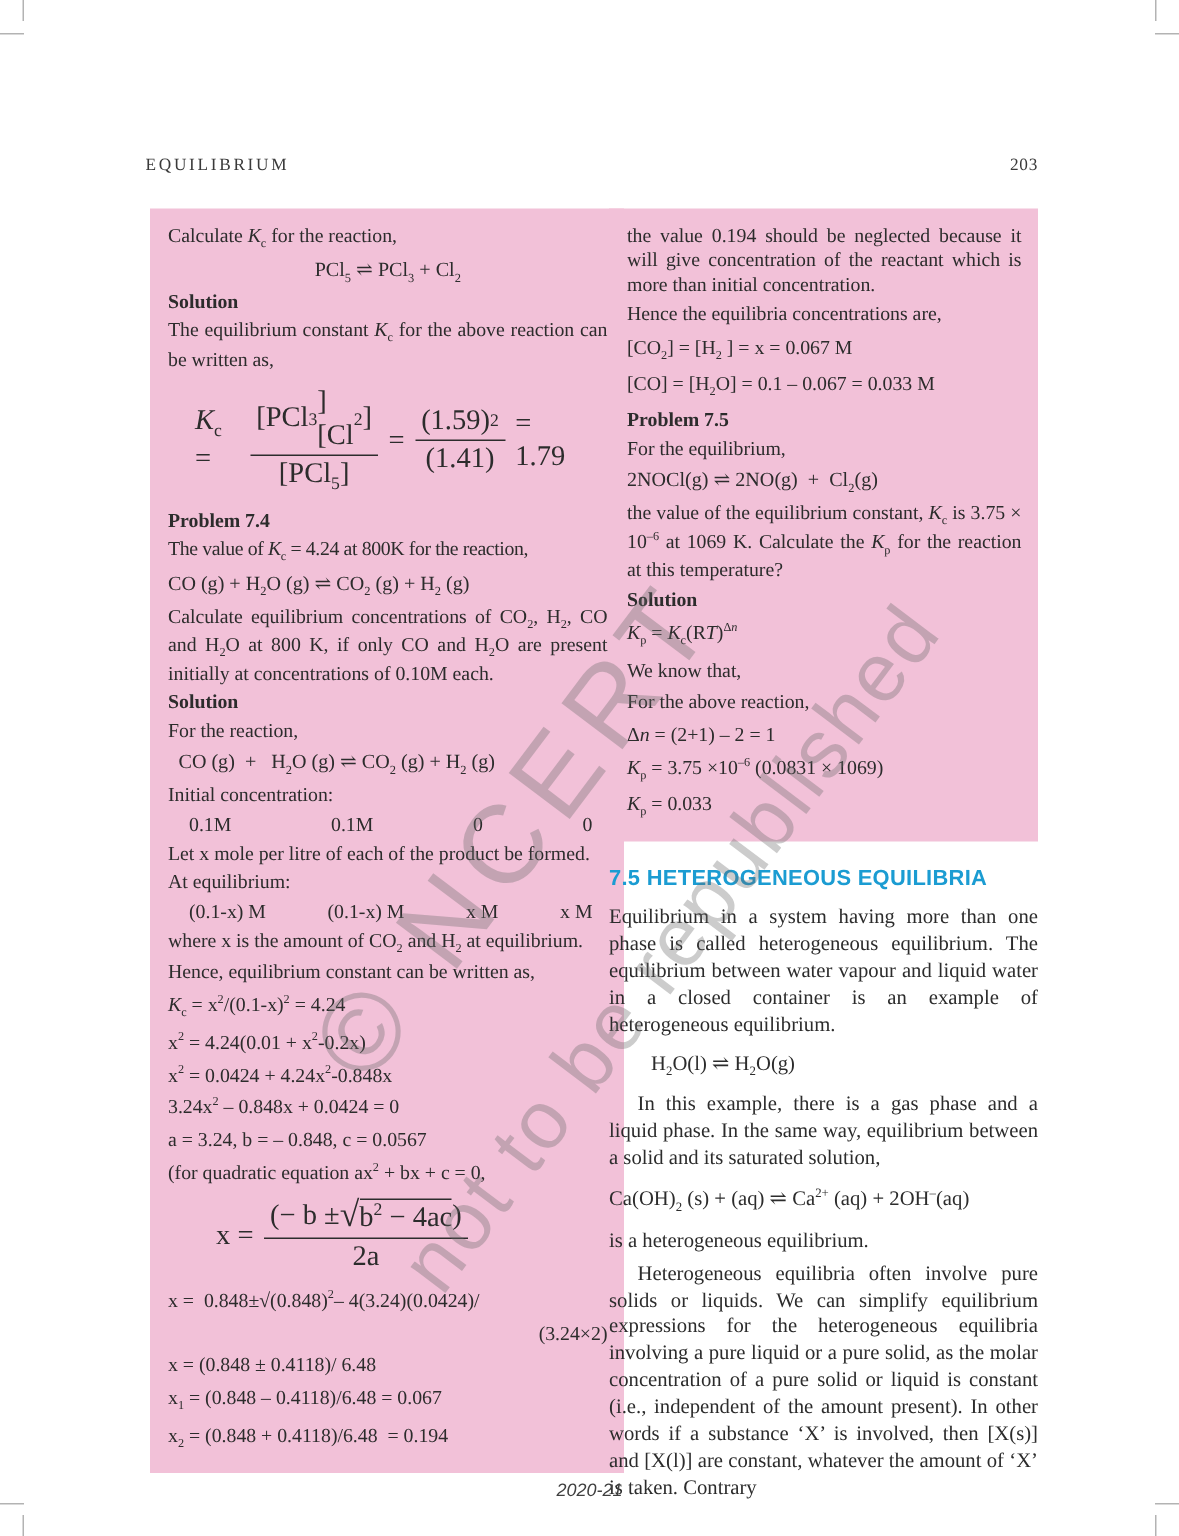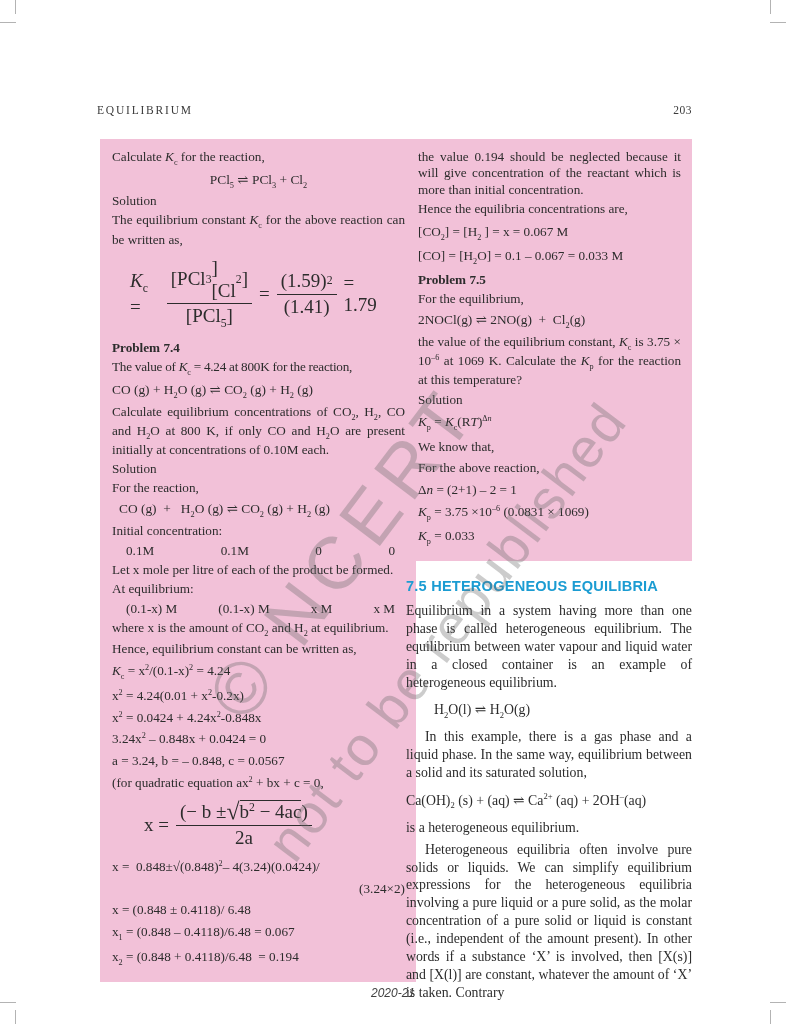--- a/index.html
+++ b/index.html
@@ -29,21 +29,21 @@
   .col{position:absolute;top:139px;}
   .col-left{left:100px;width:316px;}
   .col-right{left:406px;width:286px;}
   
   .pinkbox{background:var(--pink);padding:7px 11px 9px 12px;}
   .pinkbox p{margin:2.5px 0;font-size:13.2px;line-height:1.27;text-align:justify;}
   .pinkbox .noj{text-align:left;}
   .eq{white-space:pre;font-size:13.4px;margin:4px 0;text-align:left;}
   .eq.center{text-align:center;}
   .eq.ind{padding-left:7px;}
-  .bold-label{font-weight:normal;font-size:14px;text-align:left;margin:4px 0 2px;}
+  .bold-label{font-weight:bold;font-size:14px;text-align:left;margin:4px 0 2px;}
   .problem-heading{font-weight:bold;font-size:14.8px;text-align:left;margin:9px 0 4px;}
   .tight{white-space:pre;font-size:12.1px;letter-spacing:-0.25px;text-align:left;}
   .mline{white-space:pre;font-size:13.2px;line-height:1.3;margin:4.5px 0;}
   .mline.right{text-align:right;}
   .val-row{display:flex;justify-content:space-between;font-size:13.2px;margin:3px 0;padding:0 10px 0 14px;}
   .math-row{display:flex;align-items:center;gap:7px;margin:9px 18px;font-size:19px;}
   .math-row.indented{padding-left:14px;}
   .frac{display:inline-flex;flex-direction:column;align-items:center;line-height:1.18;}
   .frac .num{border-bottom:1.3px solid var(--ink);padding:0 4px 1px;display:flex;align-items:center;justify-content:center;}
   .frac .den{padding-top:1px;}

